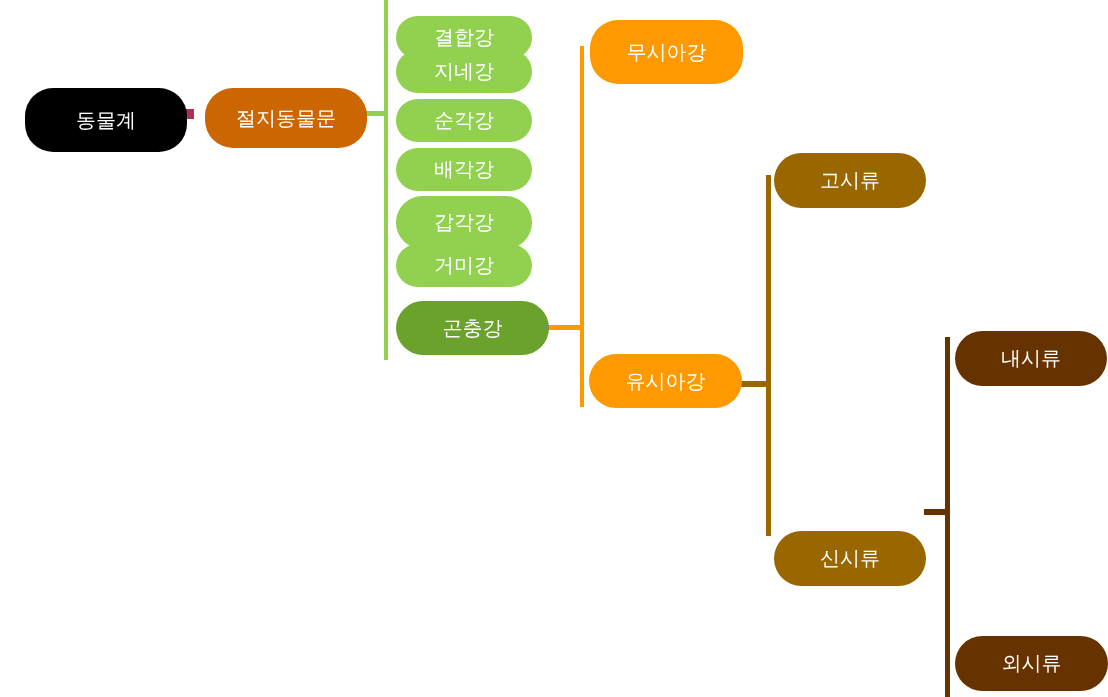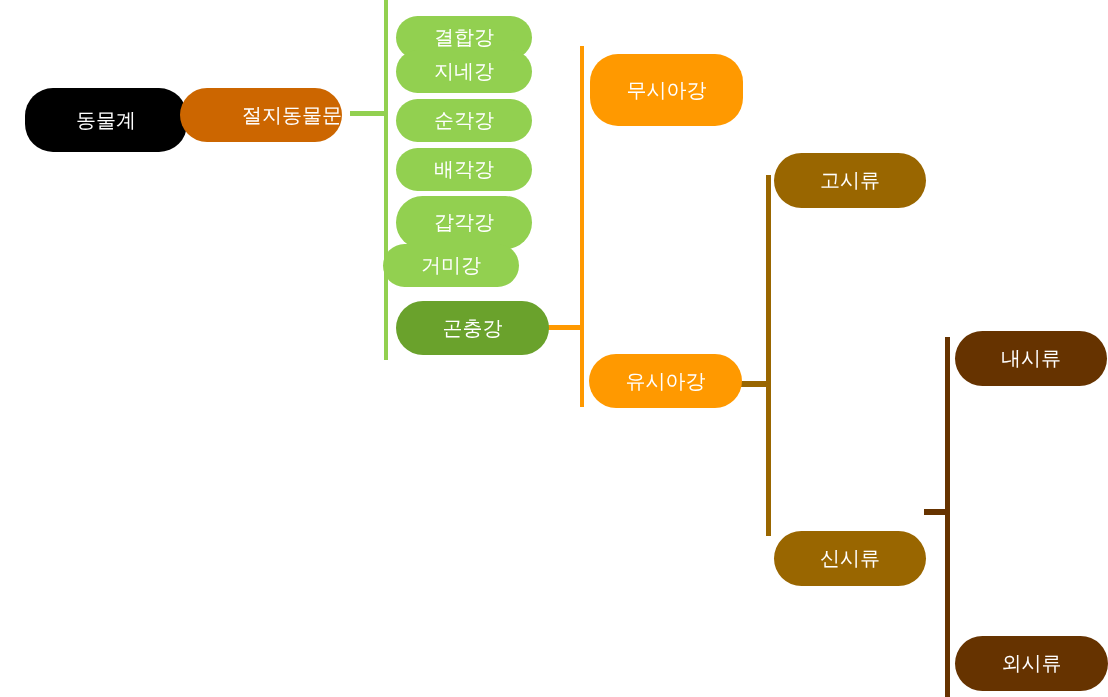--- a/index.html
+++ b/index.html
@@ -28,47 +28,47 @@
 <div class="line v-brown" style="left:740px; top:381px; width:28px; height:6px;"></div>
 <div class="line v-brown" style="left:766px; top:175px; width:5px; height:361px;"></div>
 
 <div class="line v-dark" style="left:924px; top:509px; width:24px; height:6px;"></div>
 <div class="line v-dark" style="left:945px; top:337px; width:5px; height:360px;"></div>
 
 <div class="node" style="left:0px; top:88px; width:162px; height:64px; background:#000000;margin-left:25px;">
   <span>동물계</span>
 </div>
 
-<div class="node" style="left:180px; top:88px; width:162px; height:54px; background:#cc6600;justify-content:flex-end;">
+<div class="node" style="left:205px; top:88px; width:162px; height:60px; background:#cc6600;">
   <span>절지동물문</span>
 </div>
 
 <div class="node" style="left:396px; top:16px; width:136px; height:43px; background:#92d050;">
   <span>결합강</span>
 </div>
 <div class="node" style="left:396px; top:50px; width:136px; height:43px; background:#92d050;">
   <span>지네강</span>
 </div>
 <div class="node" style="left:396px; top:99px; width:136px; height:43px; background:#92d050;">
   <span>순각강</span>
 </div>
 <div class="node" style="left:396px; top:148px; width:136px; height:43px; background:#92d050;">
   <span>배각강</span>
 </div>
 <div class="node" style="left:396px; top:196px; width:136px; height:53px; background:#92d050;">
   <span>갑각강</span>
 </div>
-<div class="node" style="left:383px; top:244px; width:136px; height:43px; background:#92d050;">
+<div class="node" style="left:396px; top:244px; width:136px; height:43px; background:#92d050;">
   <span>거미강</span>
 </div>
 <div class="node" style="left:396px; top:301px; width:153px; height:54px; background:#6aa22c;">
   <span>곤충강</span>
 </div>
 
-<div class="node" style="left:590px; top:54px; width:153px; height:72px; background:#ff9900;">
+<div class="node" style="left:590px; top:20px; width:153px; height:64px; background:#ff9900;">
   <span>무시아강</span>
 </div>
 <div class="node" style="left:589px; top:354px; width:153px; height:54px; background:#ff9900;">
   <span>유시아강</span>
 </div>
 
 <div class="node" style="left:774px; top:153px; width:152px; height:55px; background:#996600;">
   <span>고시류</span>
 </div>
 <div class="node" style="left:774px; top:484px; width:152px; height:55px; background:#996600;margin-top:47px;">

